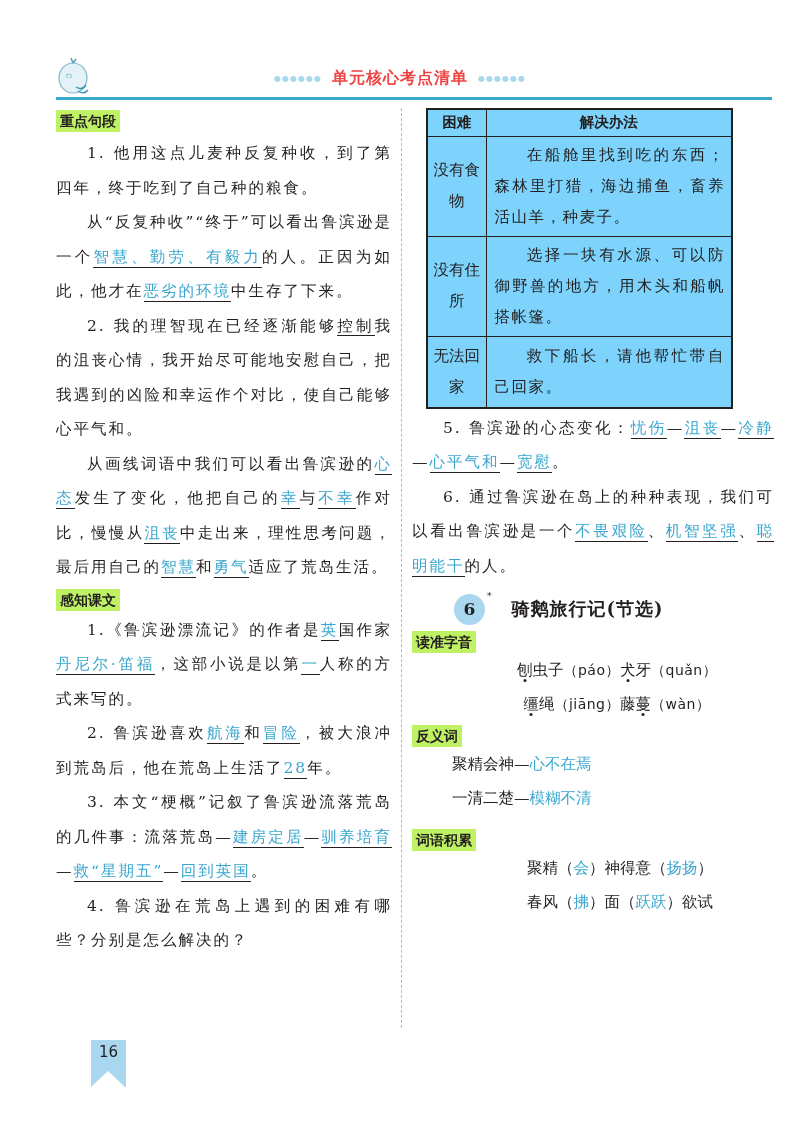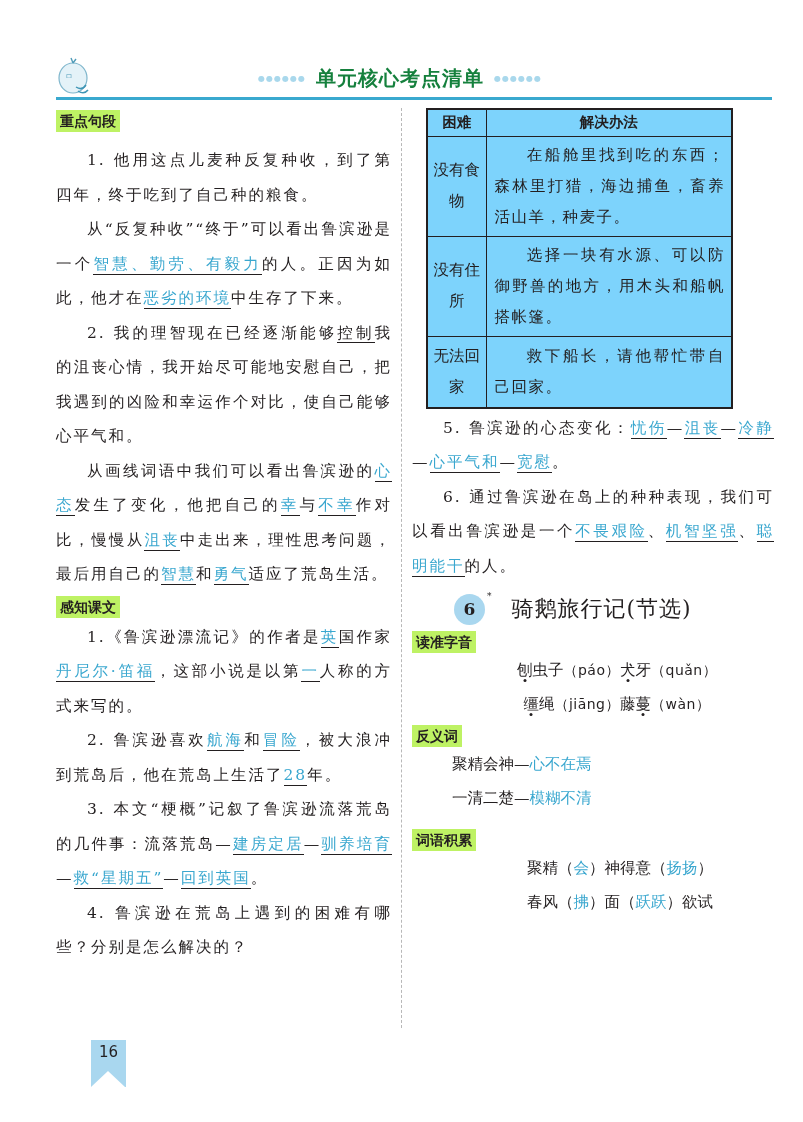--- a/index.html
+++ b/index.html
@@ -3,21 +3,21 @@
 <meta charset="utf-8">
 <style>
   * { margin: 0; padding: 0; box-sizing: border-box; }
   html, body { width: 803px; height: 1122px; background: #ffffff; overflow: hidden; }
   body { position: relative; font-family: "DejaVu Serif", "Liberation Serif", serif; color: #231f20; }
 
   .header { position: absolute; left: 0; top: 55px; width: 803px; height: 50px; }
   .logo { position: absolute; left: 56px; top: 2px; width: 36px; height: 40px; }
   .header-title-wrap { position: absolute; left: 230px; top: 6px; width: 340px; height: 34px; display: flex; align-items: center; justify-content: center; gap: 10px; }
   .dots { font-size: 8px; color: #a9d8ec; letter-spacing: 1px; font-family: "DejaVu Sans", sans-serif; }
-  .header-title { font-size: 20px; font-weight: bold; color: #15803d; letter-spacing: 1px; font-family: "DejaVu Serif", serif; }
+  .header-title { font-size: 16px; font-weight: bold; color: #ef4444; letter-spacing: 1px; font-family: "DejaVu Serif", serif; }
   .header-rule { position: absolute; left: 56px; top: 42px; width: 716px; height: 3px; background: #39a9cf; }
 
   .col-divider { position: absolute; left: 401px; top: 108px; height: 920px; border-left: 1px dashed #b8b8b8; }
 
   .left { position: absolute; left: 56px; top: 108px; width: 336px; }
   .right { position: absolute; left: 412px; top: 108px; width: 362px; }
 
   .sec-tag { display: inline-block; background: #bef264; font-family: "DejaVu Sans", sans-serif; font-weight: bold; font-size: 14px; padding: 2px 4px; line-height: 18px; }
   .para { font-size: 15.5px; line-height: 34.5px; letter-spacing: 2px; text-align: justify; }
   .indent { text-indent: 2em; }
@@ -26,21 +26,21 @@
 
   table.diff { border-collapse: collapse; width: 307px; margin-left: 14px; background: #7dd3fc; border: 2px solid #231f20; }
   table.diff th, table.diff td { border: 1.5px solid #231f20; font-size: 15.5px; font-weight: normal; }
   table.diff th { font-family: "DejaVu Sans", sans-serif; font-weight: bold; font-size: 14.5px; height: 27px; }
   table.diff td.k { width: 59px; text-align: center; padding: 4px 4px; line-height: 31px; vertical-align: middle; }
   table.diff td.v { padding: 3px 6px 3px 8px; line-height: 31px; letter-spacing: 1.5px; text-align: justify; }
 
   .lesson { display: flex; align-items: center; margin-top: 6px; height: 40px; }
   .lesson-num { width: 31px; height: 31px; border-radius: 50%; background: #a9d7ef; color: #231f20; font-weight: bold; font-size: 17px; display: flex; align-items: center; justify-content: center; margin-left: 42px; }
   .star { font-size: 9px; margin-left: 2px; align-self: flex-start; margin-top: 2px; }
-  .lesson-title { font-size: 22px; font-weight: normal; margin-left: 20px; letter-spacing: 1px; }
+  .lesson-title { font-size: 18px; font-weight: bold; margin-left: 20px; letter-spacing: 1px; }
 
   .item-row { display: flex; font-size: 15.5px; line-height: 34px; padding-left: 40px; text-align: right; }
   .item-row .c1 { width: 168px; }
   .py { font-family: "DejaVu Sans", sans-serif; font-size: 14px; letter-spacing: 0.5px; }
   .dot { position: relative; }
   .dot::after { content: ""; position: absolute; left: 50%; bottom: -3px; width: 3px; height: 3px; border-radius: 50%; background: #231f20; transform: translateX(-50%); }
 
   .page-num { position: absolute; left: 91px; top: 1040px; width: 35px; height: 47px; background: #a9d7ef; }
   .page-num span { position: absolute; left: 0; top: 3px; width: 35px; text-align: center; font-family: "DejaVu Sans", sans-serif; font-size: 15px; color: #231f20; }
   .page-num::after { content: ""; position: absolute; left: 0; bottom: 0; width: 0; height: 0; border-left: 17.5px solid transparent; border-right: 17.5px solid transparent; border-bottom: 16px solid #ffffff; }
@@ -61,21 +61,21 @@
     <span class="dots">●●●●●●</span>
   </div>
   <div class="header-rule"></div>
 </div>
 
 <div class="col-divider"></div>
 
 <div class="left">
   <div style="margin-top:2px;"><span class="sec-tag">重点句段</span></div>
 
-  <p class="para indent" style="margin-top:11px;">1. 他用这点儿麦种反复种收，到了第四年，终于吃到了自己种的粮食。</p>
+  <p class="para indent" style="margin-top:4px;">1. 他用这点儿麦种反复种收，到了第四年，终于吃到了自己种的粮食。</p>
 
   <p class="para indent">
     <span>从“反复种收”“终于”可以看出鲁滨逊是一个</span><span class="ans">智慧、勤劳、有毅力</span><span>的人。正因为如此，他才在</span><span class="ans">恶劣的环境</span><span>中生存了下来。</span>
   </p>
 
   <p class="para indent">
     <span>2. 我的理智现在已经逐渐能够</span><span style="border-bottom:1.5px solid #231f20;">控制</span><span>我的沮丧心情，我开始尽可能地安慰自己，把我遇到的凶险和幸运作个对比，使自己能够心平气和。</span>
   </p>
 
   <p class="para indent">

